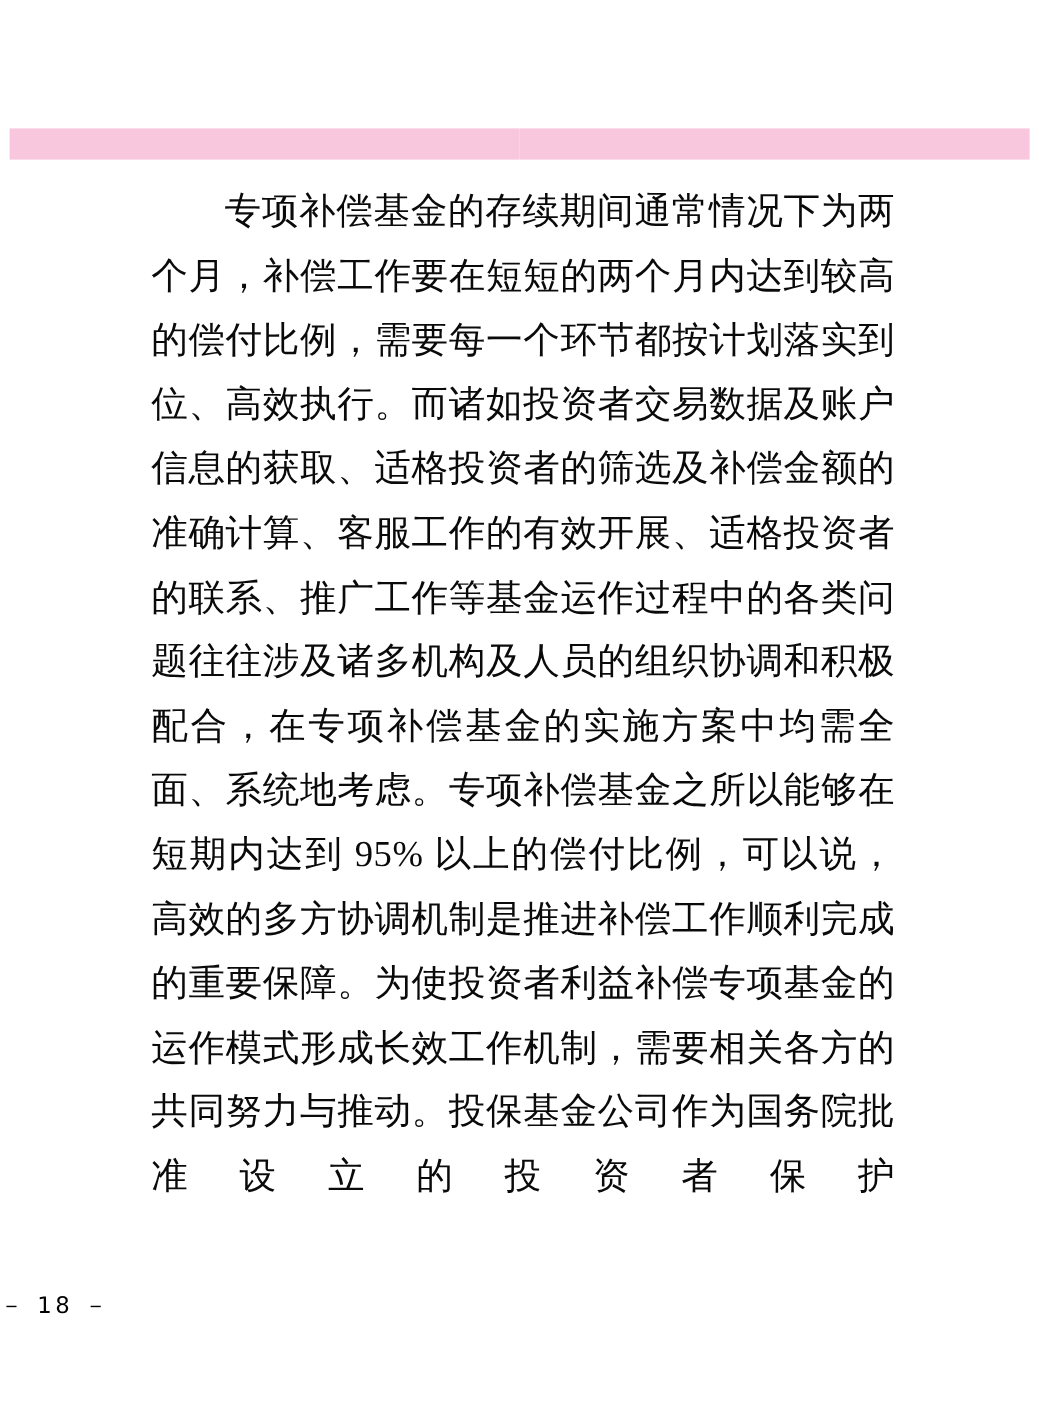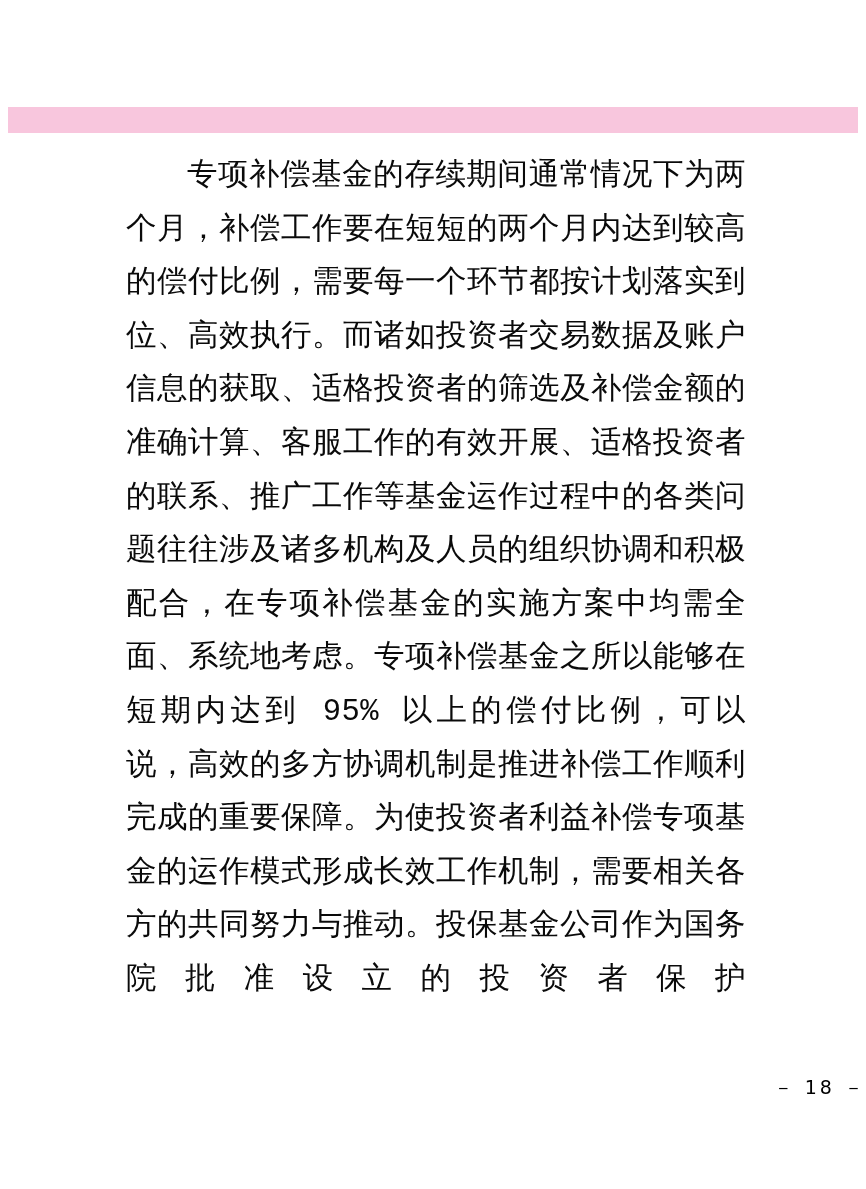--- a/index.html
+++ b/index.html
@@ -63,34 +63,34 @@
     top: 150px;
     width: 620px;
   }
   .body-paragraph {
     font-size: 30.5px;
     line-height: 53.6px;
     text-align: justify;
     text-align-last: justify;
     text-indent: 2em;
     letter-spacing: 0.5px;
-    font-family: Liberation Mono, monospace;
+    font-family: Liberation Serif, serif;
     color: #0a0a0a;
     margin: 0;
     word-break: break-all;
   }
 
   
   .footer {
     position: absolute;
     left: 0;
     right: 0;
     top: 1075px;
     display: flex;
-    justify-content: flex-end;
+    justify-content: flex-start;
   }
   .folio {
     font-family: "DejaVu Sans", "Liberation Sans", sans-serif;
     font-size: 19px;
     letter-spacing: 3px;
     color: #000000;
   }
 </style>
 </head>
 <body>

